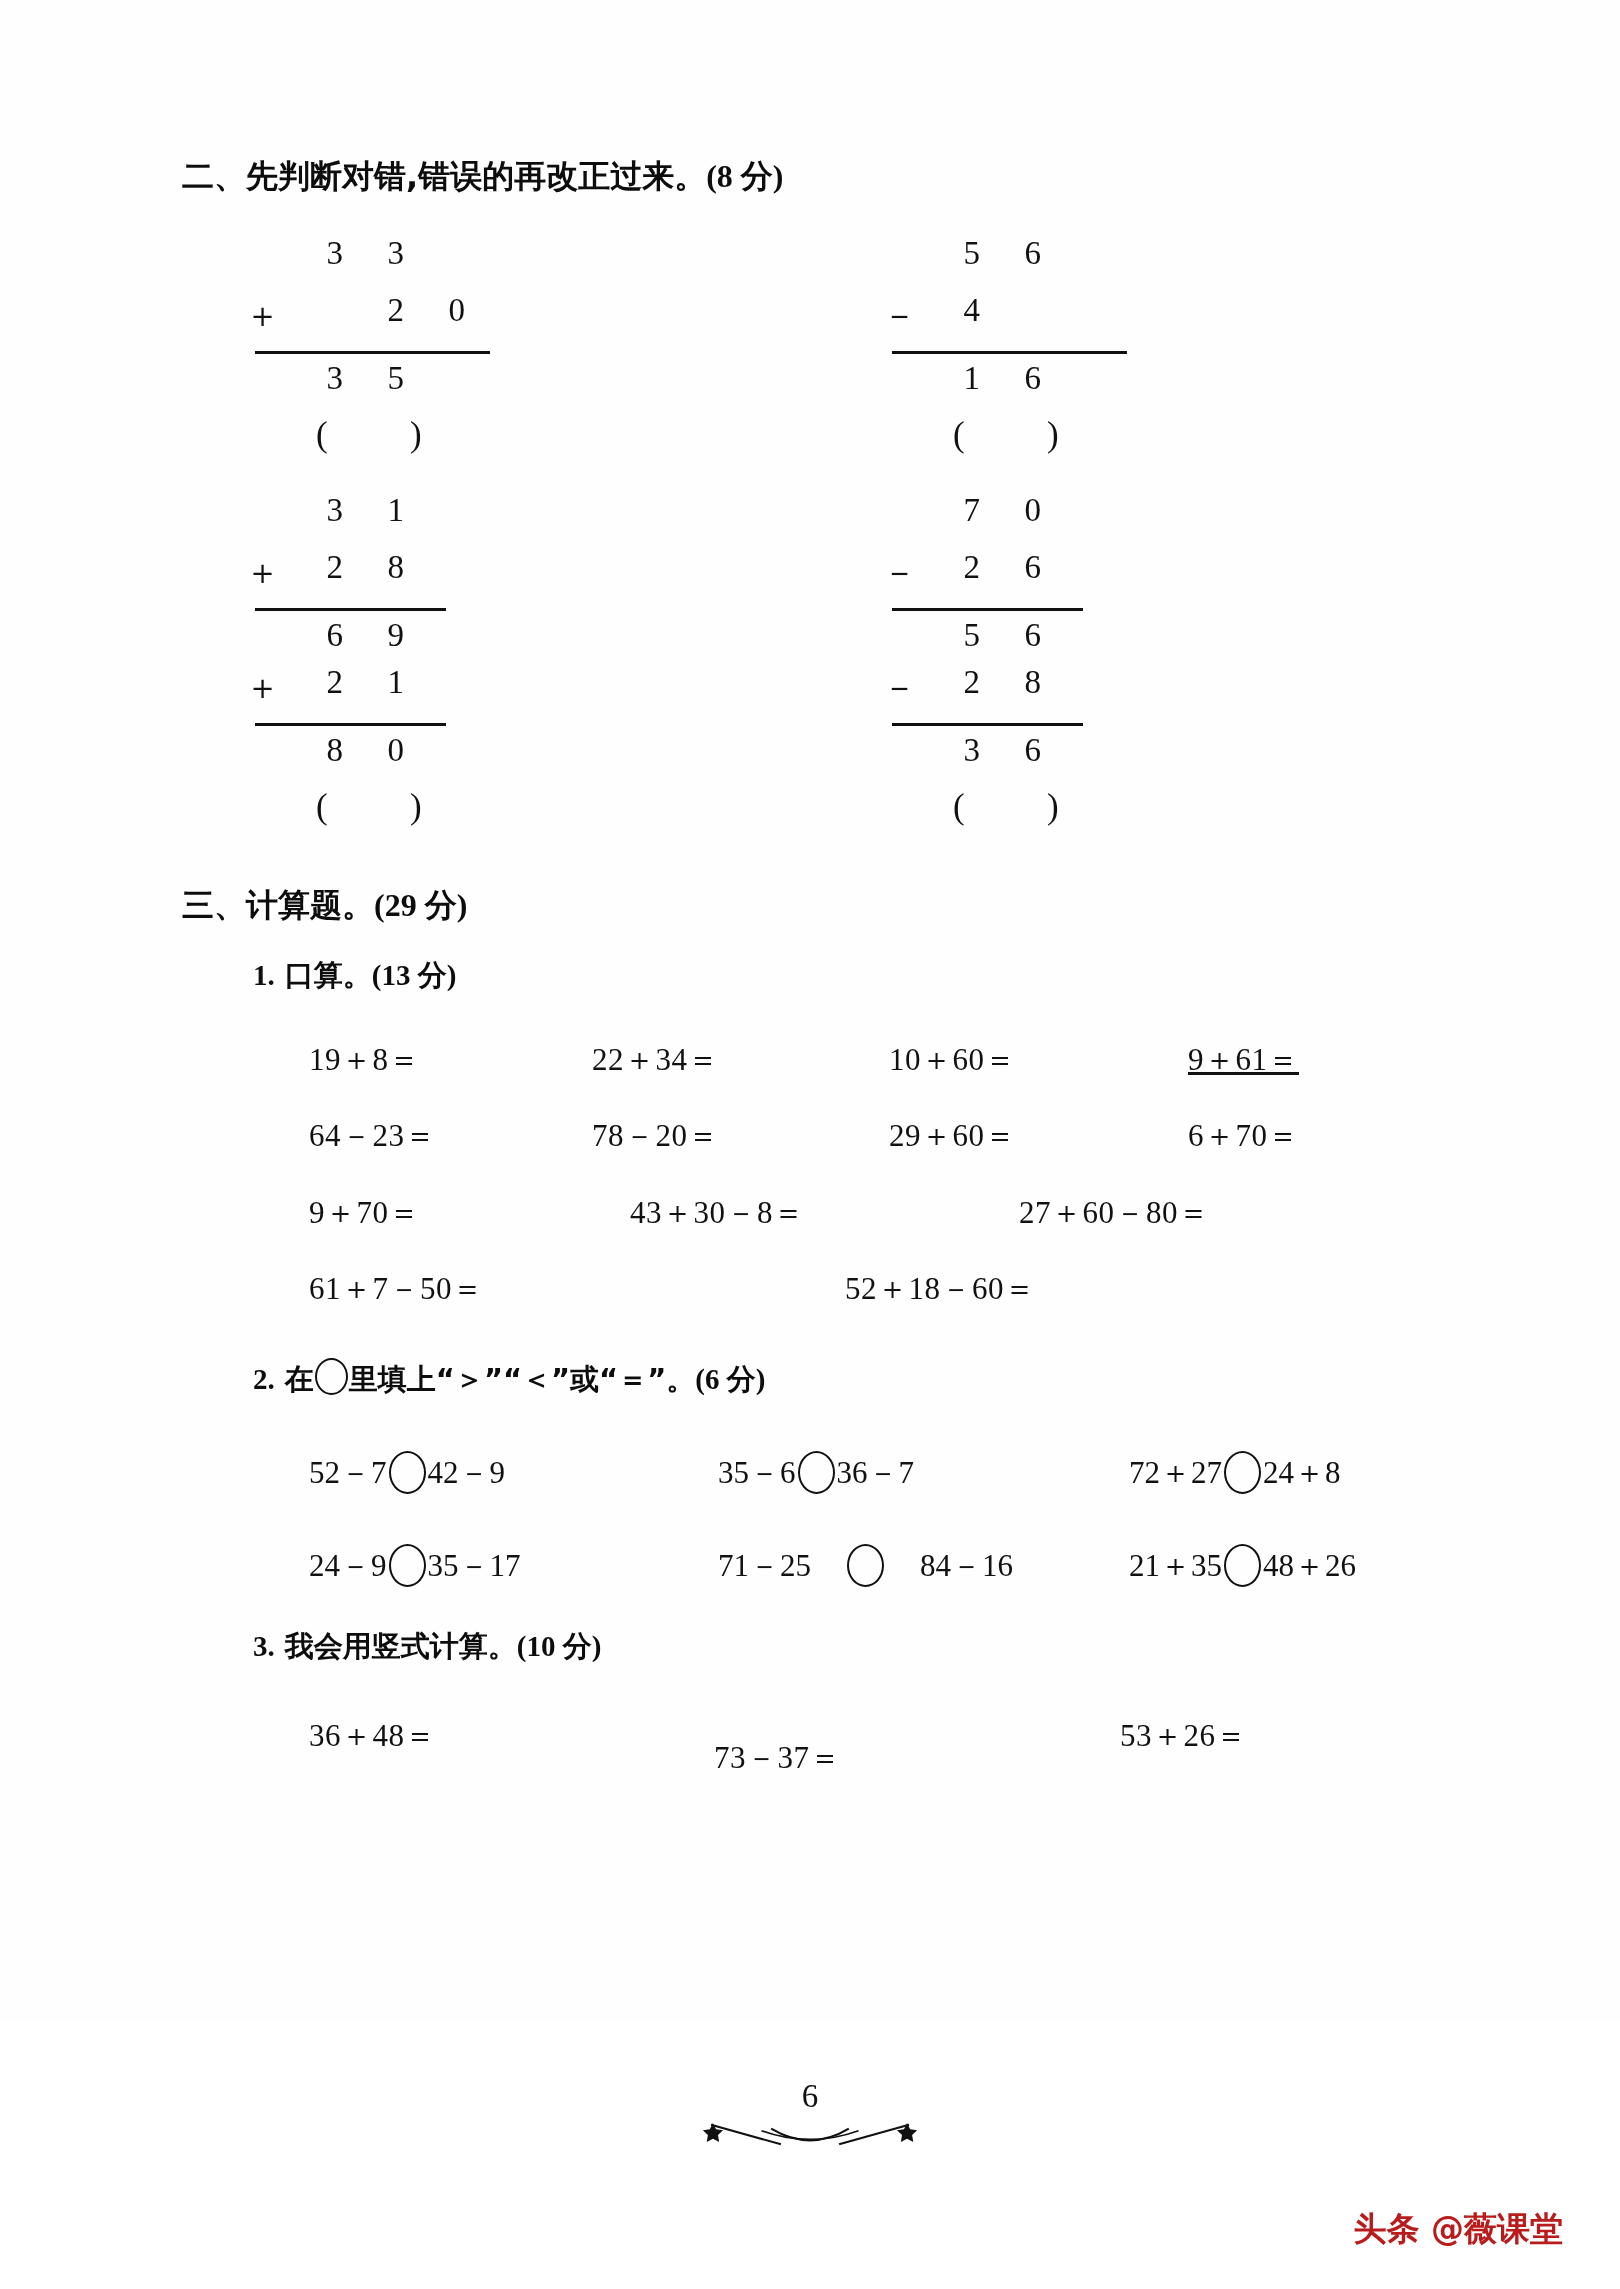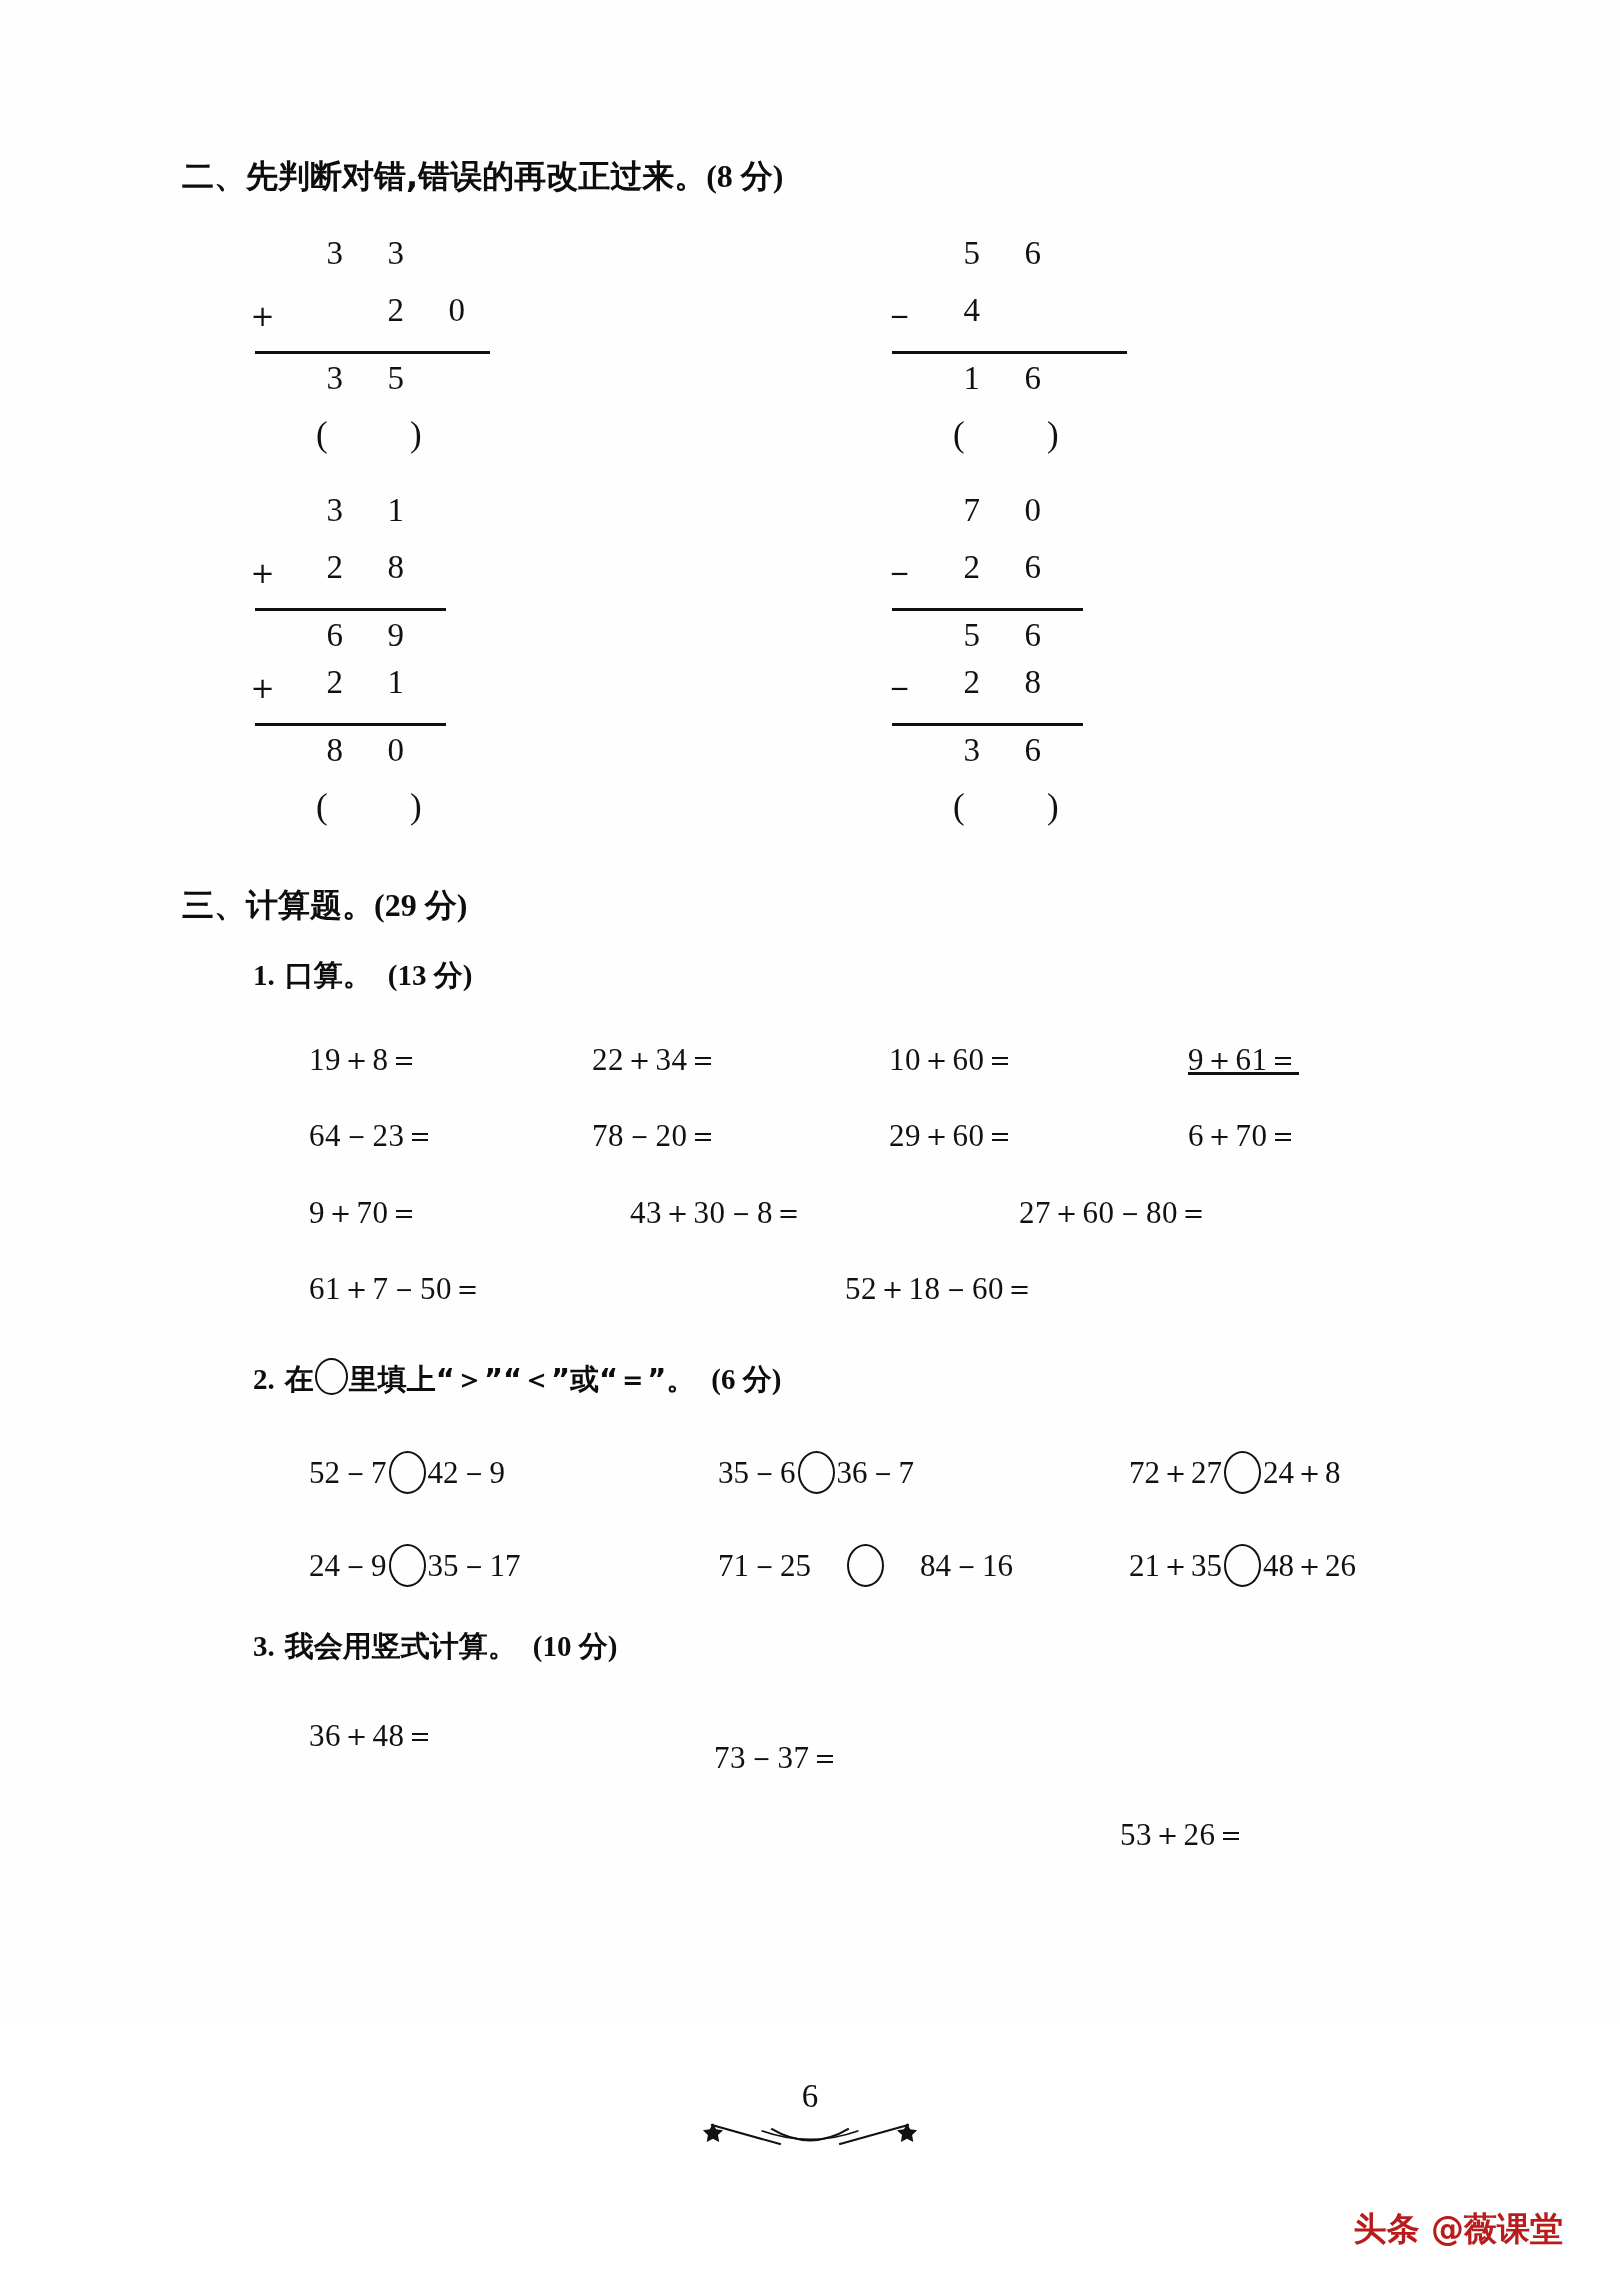--- a/index.html
+++ b/index.html
@@ -46,21 +46,20 @@
     font-size: 29px;
     white-space: nowrap;
     color: #0d0d0d;
   }
   .sub-heading .num {
     font-family: "Liberation Serif", serif;
   }
   .sub-heading .score {
     font-family: "Liberation Serif", serif;
     font-weight: 700;
-    margin-left: 16px;
   }
 
   
   .vstack {
     position: absolute;
     font-family: "Liberation Serif", "DejaVu Serif", serif;
     font-size: 33px;
   }
   .vrow {
     position: relative;
@@ -370,21 +369,21 @@
     <span>48＋26</span>
   </div>
 
   <div class="sub-heading" style="left:253px; top:1627px;">
     <span class="num">3.</span>
     <span>我会用竖式计算。</span><span class="score">(10 分)</span>
   </div>
 
   <div class="expr" style="left:309px; top:1715px;">36＋48＝</div>
   <div class="expr" style="left:714px; top:1715px;margin-top:22px;">73－37＝</div>
-  <div class="expr" style="left:1120px; top:1814px;">53＋26＝</div>
+  <div class="expr" style="left:1120px; top:1715px;">53＋26＝</div>
 
   <div class="footer">
     <div class="pagenum">6</div>
     <div class="ornament">
       <svg width="216" height="33" viewBox="0 0 220 34" xmlns="http://www.w3.org/2000/svg">
         <path d="M8 6 L80 26" stroke="#111" stroke-width="2.2" fill="none"></path>
         <path d="M212 6 L140 26" stroke="#111" stroke-width="2.2" fill="none"></path>
         <path d="M70 10 Q110 34 150 10" stroke="#111" stroke-width="2.2" fill="none"></path>
         <path d="M60 12 Q110 30 160 12" stroke="#111" stroke-width="1.6" fill="none"></path>
         <path d="M10 4 l3.2 6.6 7.2 1 -5.2 5 1.2 7.2 -6.4 -3.4 -6.4 3.4 1.2 -7.2 -5.2 -5 7.2 -1 z" fill="#111"></path>

